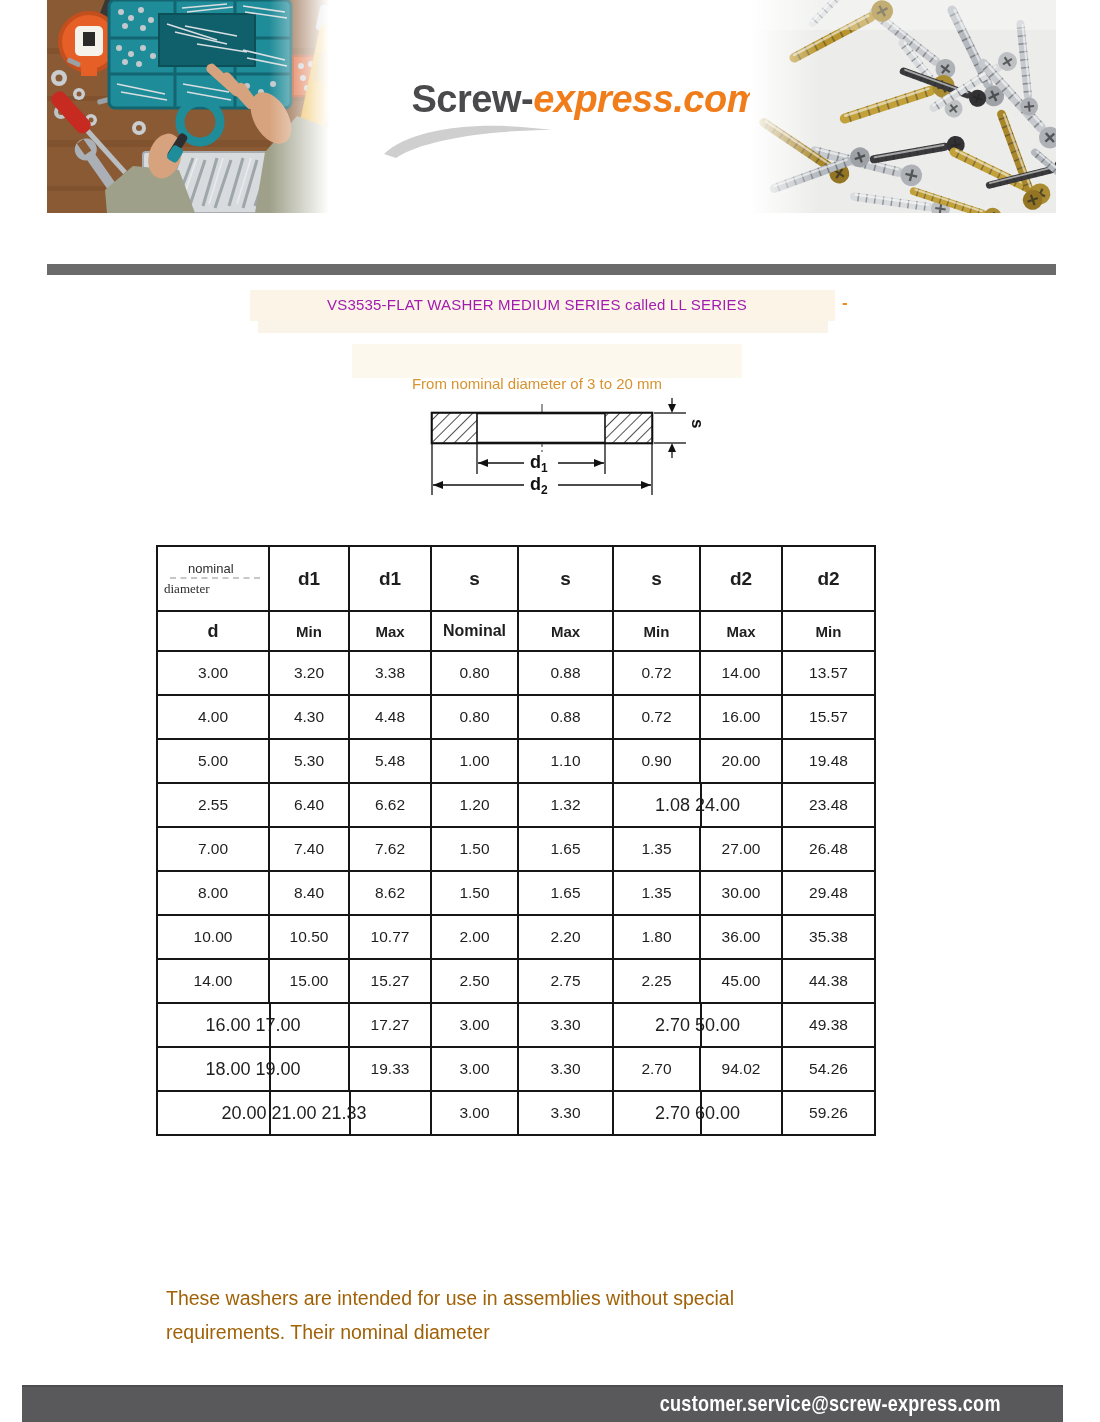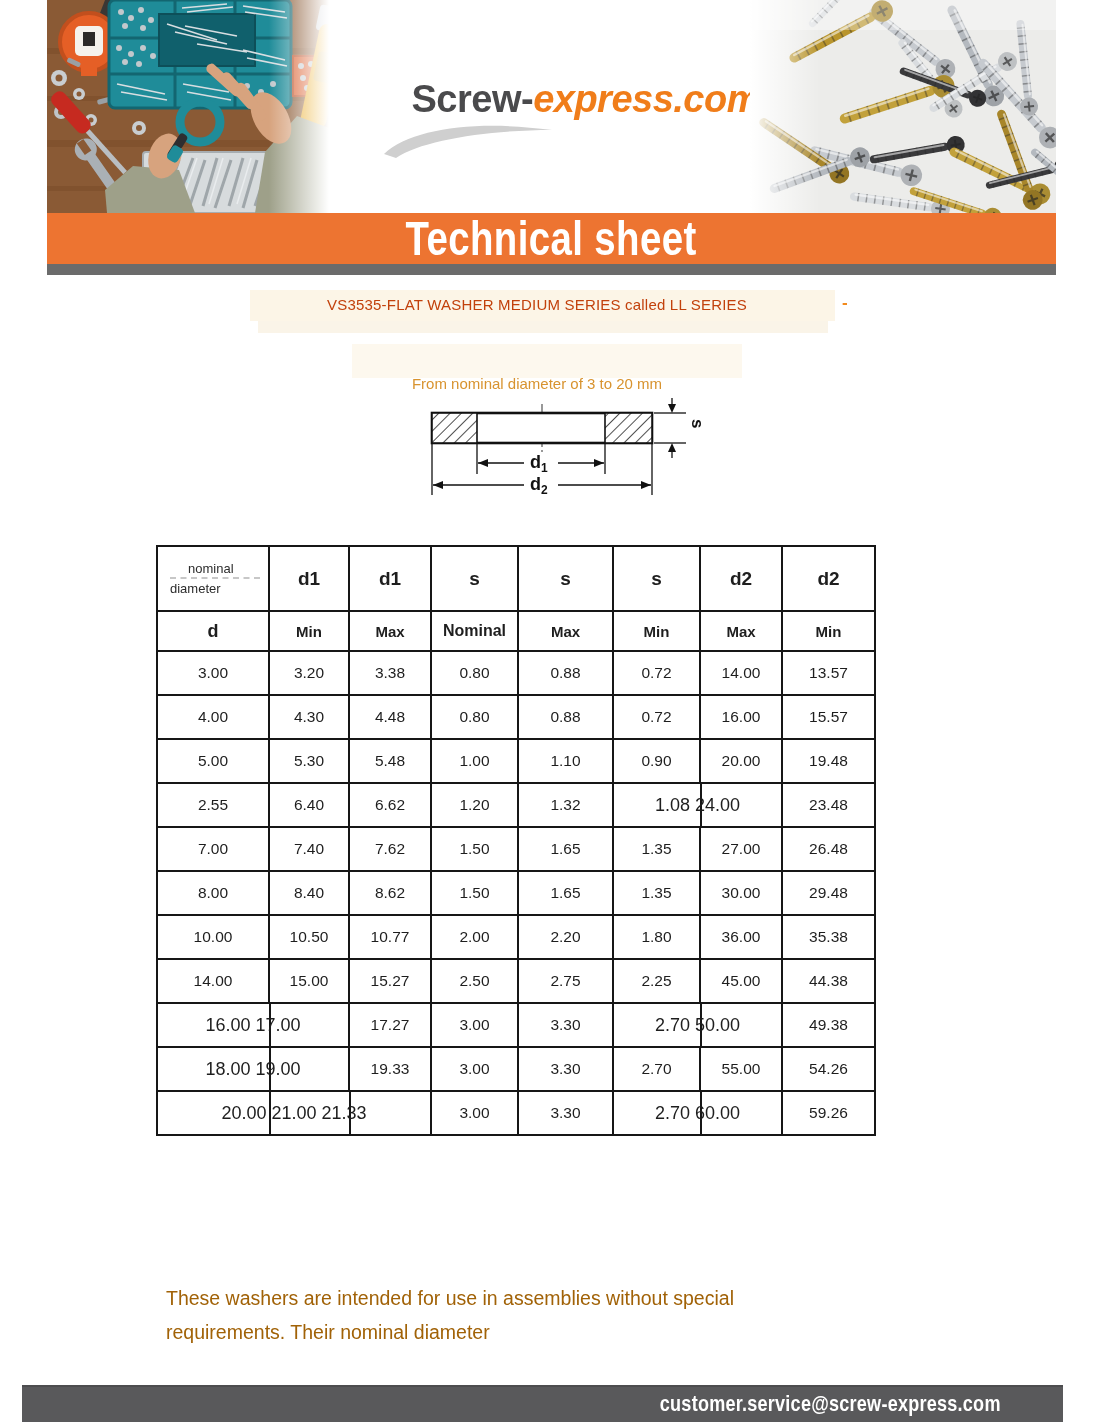--- a/index.html
+++ b/index.html
@@ -25,39 +25,39 @@
   .banner .bt{display:inline-block;transform:scaleX(0.8);transform-origin:center;
           color:#ffffff;font-weight:bold;font-size:48px;letter-spacing:0.5px;}
   .divider{position:absolute;left:47px;top:264px;width:1009px;height:11px;background:#6b6b6b;}
 
   
   .band{position:absolute;}
   .band1{left:250px;top:290px;width:585px;height:31px;background:#fcf5e7;}
   .band2{left:258px;top:321px;width:570px;height:12px;background:#f6edd8;opacity:.6;}
   .band3{left:352px;top:344px;width:390px;height:34px;background:#fdf8ee;}
   .tline{position:absolute;left:32px;width:1010px;text-align:center;white-space:nowrap;}
-  .tline1{top:296px;font-size:15px;color:#c2410c;letter-spacing:0.2px;}
+  .tline1{top:296px;font-size:15px;color:#a21caf;letter-spacing:0.2px;}
   .tdash{position:absolute;left:842px;top:293px;font-size:17px;font-weight:bold;color:#f28a1c;}
   .tline2{top:325px;font-size:21px;font-weight:bold;color:#efa23b;letter-spacing:0.3px;}
   .tline3{top:352px;font-size:15px;color:#d8932f;margin-top:23px;}
 
   
   .diagram{position:absolute;left:412px;top:394px;width:290px;height:106px;}
 
   
   table.spec{position:absolute;left:156px;top:545px;width:718px;
              border-collapse:collapse;table-layout:fixed;}
   table.spec th,table.spec td{border:2px solid #161616;text-align:center;
              vertical-align:middle;padding:0;position:relative;color:#1e1e1e;
              overflow:visible;white-space:nowrap;}
   tr.hr1 th{height:63px;font-size:19px;font-weight:bold;}
   tr.hr1 th.corner{font-weight:normal;}
   .corner .c1,.corner .c2{display:block;font-size:13px;color:#2c2c2c;text-align:left;}
   .corner .c1{padding-left:30px;}
-  .corner .c2{padding-left:12px;}
+  .corner .c2{padding-left:6px;font-family:Liberation Serif, serif;}
   .dash-artifact{display:block;margin:1px 8px 2px 12px;border-top:2px dashed #9a9a9a;opacity:.55;height:0;}
   tr.hr2 th{height:38px;font-size:15px;font-weight:bold;}
   tr.hr2 th.h-d{font-size:18px;}
   tr.hr2 th.h-nom{font-size:16px;}
   table.spec tbody td{height:42px;font-size:15.5px;}
   table.spec td.merged{font-size:18px;}
   table.spec td .ct{position:relative;z-index:1;}
   .cut{position:absolute;top:0;bottom:0;width:2px;background:#161616;z-index:0;}
 
   
@@ -266,23 +266,20 @@
         <use href="#sc" color="#3a3a3c" transform="translate(236,186) rotate(-14) scale(0.9)"></use>
         <use href="#sc" color="#c2a13b" transform="translate(160,190) rotate(18)"></use>
         <use href="#sc" color="#d9dcdf" transform="translate(60,26) rotate(-46) scale(0.9)"></use>
         <use href="#sc" color="#b4b9bf" transform="translate(282,150) rotate(40) scale(0.95)"></use>
       </g>
       <rect x="0" y="0" width="70" height="213" fill="url(#fadeL)"></rect>
       <rect x="0" y="0" width="306" height="30" fill="#ffffff" opacity="0.35"></rect>
     </svg>
   </div>
 
-  <div class="banner">
-    <span class="bt">Technical sheet</span>
-  </div>
   <div class="divider"></div>
 
   <div class="band band1"></div>
   <div class="band band2"></div>
   <div class="band band3"></div>
   <div class="tline tline1">VS3535-FLAT WASHER MEDIUM SERIES called LL SERIES</div>
   <div class="tdash">-</div>
   <div class="tline tline3">From nominal diameter of 3 to 20 mm</div>
 
   <svg class="diagram" viewBox="0 0 290 106">
@@ -456,21 +453,21 @@
           <td colspan="1"><span class="ct">3.30</span></td>
           <td colspan="2" class="merged"><span class="ct">2.70 50.00</span><i class="cut" style="left: 86px;"></i></td>
           <td colspan="1"><span class="ct">49.38</span></td>
         </tr>
         <tr>
           <td colspan="2" class="merged"><span class="ct">18.00 19.00</span><i class="cut" style="left: 111px;"></i></td>
           <td colspan="1"><span class="ct">19.33</span></td>
           <td colspan="1"><span class="ct">3.00</span></td>
           <td colspan="1"><span class="ct">3.30</span></td>
           <td colspan="1"><span class="ct">2.70</span></td>
-          <td colspan="1"><span class="ct">55.00</span></td>
+          <td colspan="1"><span class="ct">94.02</span></td>
           <td colspan="1"><span class="ct">54.26</span></td>
         </tr>
         <tr>
           <td colspan="3" class="merged"><span class="ct">20.00 21.00 21.33</span><i class="cut" style="left: 111px;"></i><i class="cut" style="left: 191px;"></i></td>
           <td colspan="1"><span class="ct">3.00</span></td>
           <td colspan="1"><span class="ct">3.30</span></td>
           <td colspan="2" class="merged"><span class="ct">2.70 60.00</span><i class="cut" style="left: 86px;"></i></td>
           <td colspan="1"><span class="ct">59.26</span></td>
         </tr>
       </tbody>

